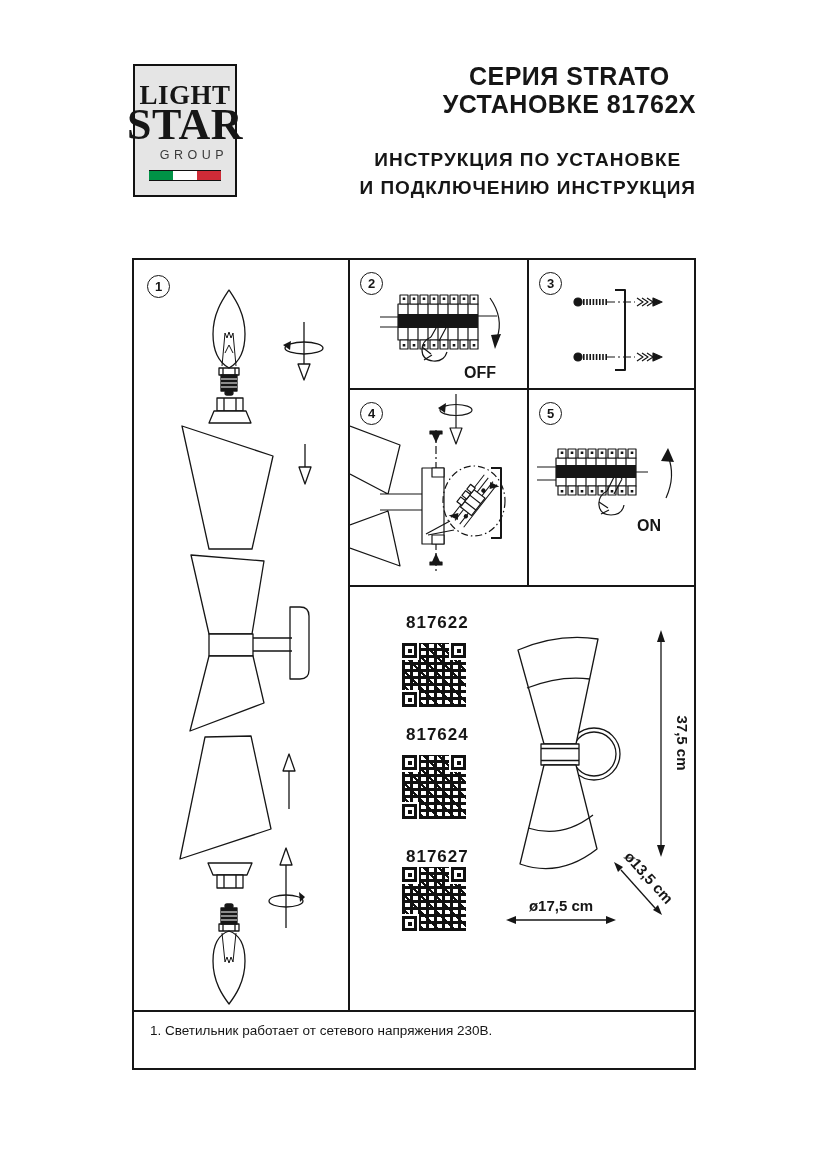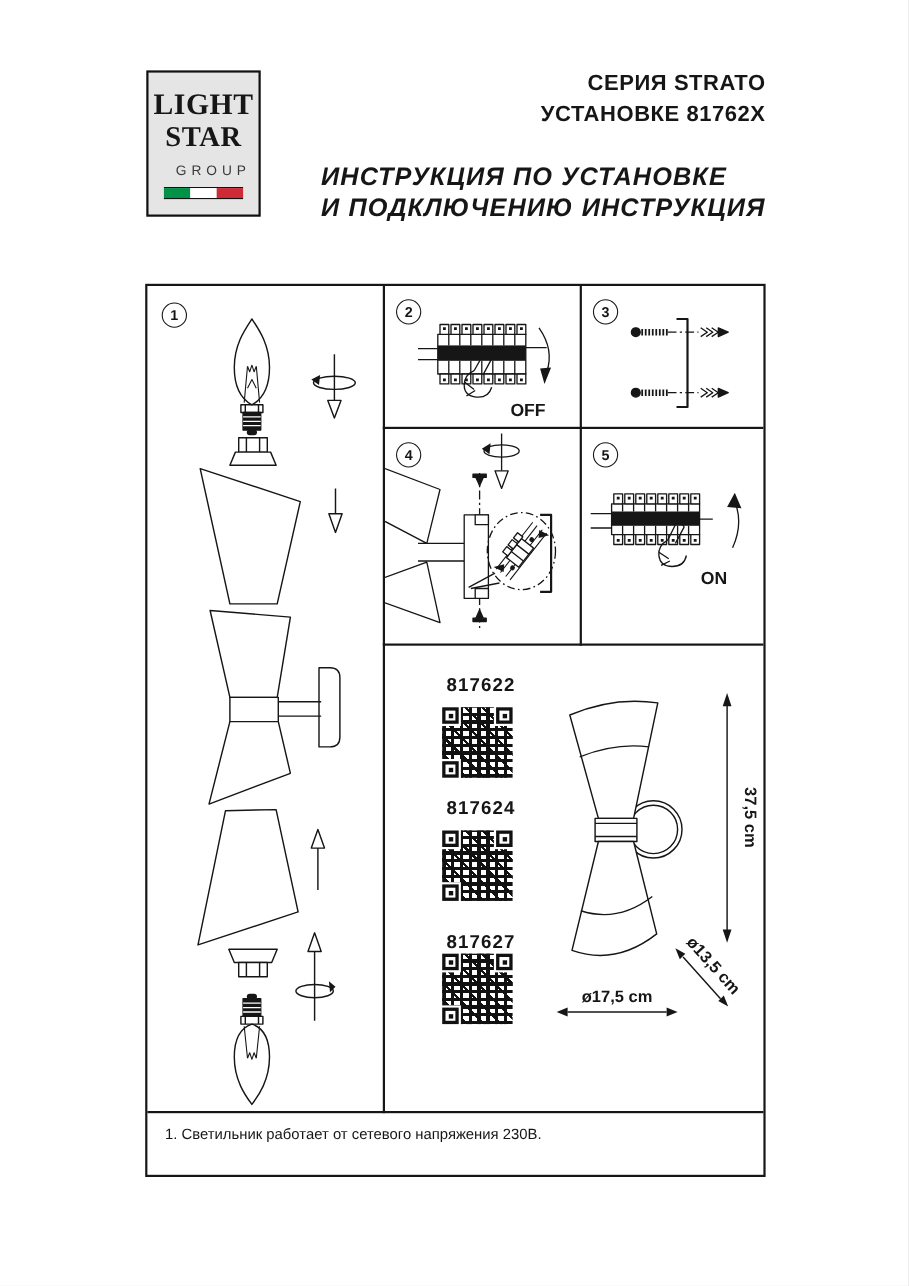--- a/index.html
+++ b/index.html
@@ -3,31 +3,31 @@
 <meta charset="utf-8">
 <style>
   html,body{margin:0;padding:0;background:#eee;}
   .page{position:relative;width:826px;height:1169px;background:#fff;margin:0 auto;
         outline:1px solid #d7d7d7;font-family:"Liberation Sans",sans-serif;color:#161616;overflow:hidden;}
 
   
   .logo{position:absolute;left:133px;top:64px;width:104px;height:133px;border:2px solid #111;
         box-sizing:border-box;display:flex;flex-direction:column;align-items:center;padding-top:16px;background:#e5e5e5;}
   .logo-l1{font-family:"Liberation Serif",serif;font-weight:bold;font-size:27px;line-height:27px;letter-spacing:0.5px;}
-  .logo-l2{font-family:"Liberation Serif",serif;font-weight:bold;font-size:26px;line-height:32px;letter-spacing:0.5px;}
+  .logo-l2{font-family:"Liberation Serif",serif;font-weight:bold;font-size:44px;line-height:32px;letter-spacing:0.5px;}
   .logo-l3{font-size:12.5px;letter-spacing:4.5px;margin-top:7px;margin-left:18px;color:#3a3a3a;}
   .logo-flag{margin-top:8px;width:72px;height:9px;border-top:1.5px solid #111;border-bottom:1.5px solid #111;
              box-sizing:content-box;display:flex;}
   .logo-flag span{flex:1;}
   .flag-green{background:#009246;} .flag-white{background:#fff;} .flag-red{background:#ce2b37;}
 
-  .title-block{position:absolute;top:62px;right:130px;text-align:right;font-weight:bold;
-               font-size:20px;line-height:28px;letter-spacing:0.5px;}
-  .instruction-block{position:absolute;top:146px;right:130px;text-align:left;font-weight:bold;
-               font-size:23px;line-height:28px;letter-spacing:1px;font-style:italic;}
+  .title-block{position:absolute;top:62px;right:130px;text-align:center;font-weight:bold;
+               font-size:25px;line-height:28px;letter-spacing:0.5px;}
+  .instruction-block{position:absolute;top:146px;right:130px;text-align:center;font-weight:bold;
+               font-size:19px;line-height:28px;letter-spacing:1px;}
 
   
   .grid{position:absolute;left:132px;top:258px;width:564px;height:812px;border:2px solid #161616;box-sizing:border-box;}
   .div{position:absolute;background:#161616;}
   .v1{left:214px;top:0;width:2px;height:752px;}
   .v2{left:393px;top:0;width:2px;height:327px;}
   .h1{left:214px;top:128px;right:0;height:2px;}
   .h2{left:214px;top:325px;right:0;height:2px;}
   .h3{left:0;top:750px;right:0;height:2px;}
 

